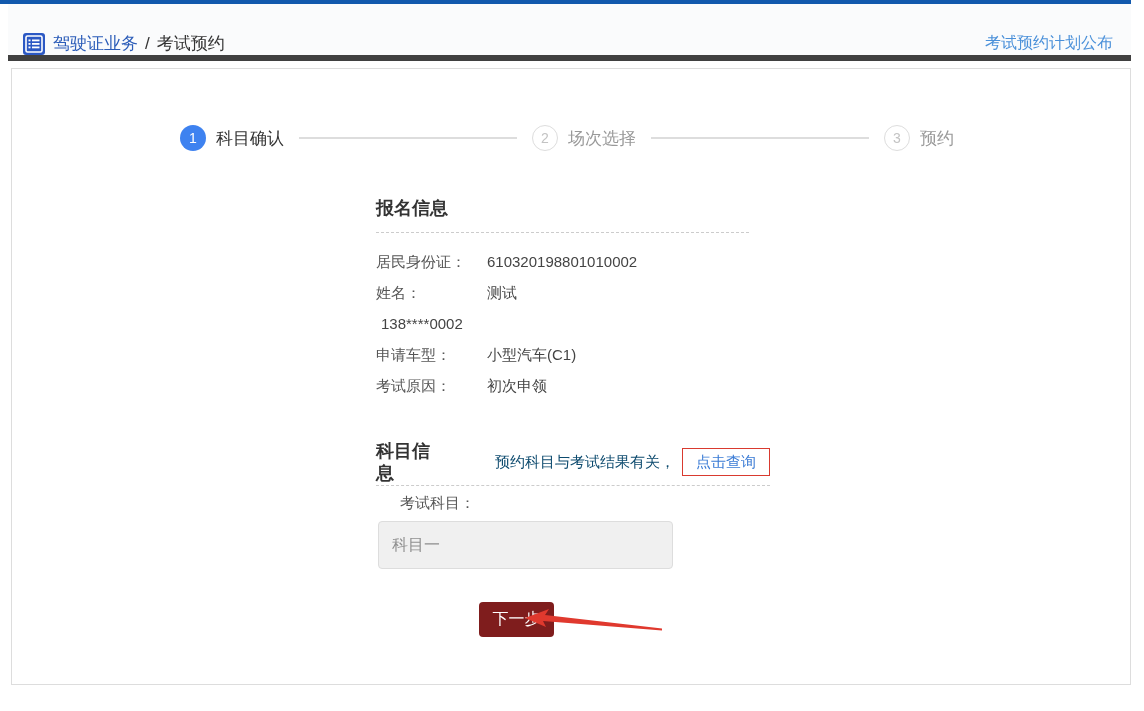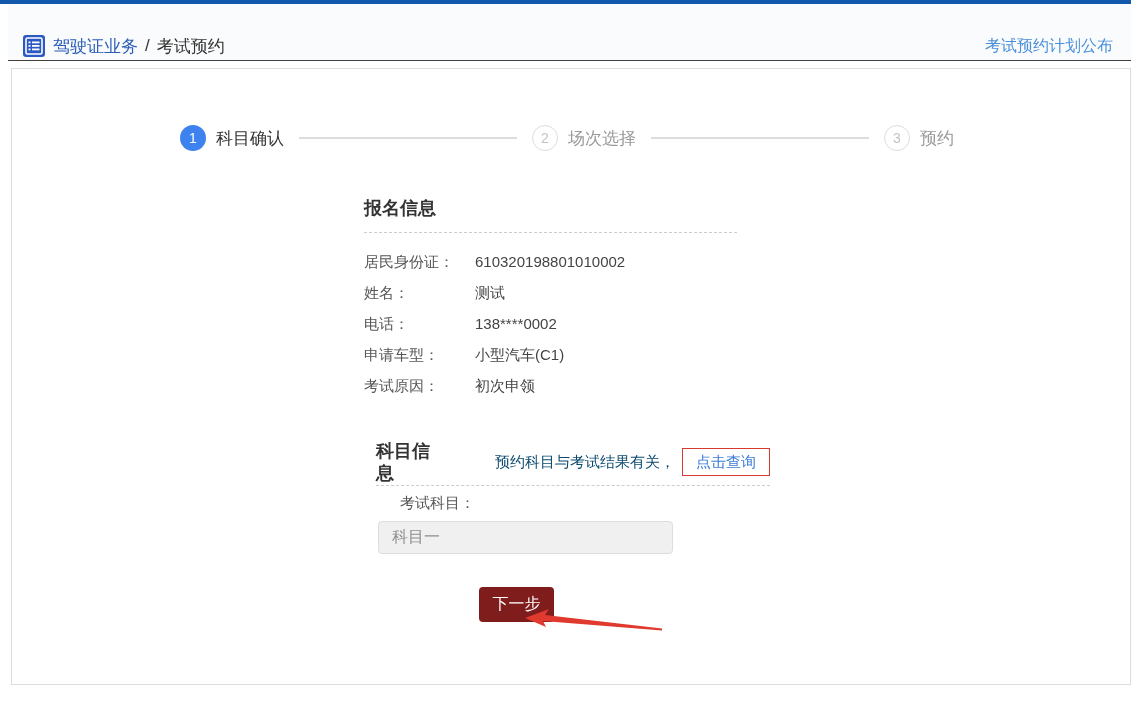--- a/index.html
+++ b/index.html
@@ -2,21 +2,21 @@
 <html><head>
 <meta charset="utf-8">
 <style>
   * { margin:0; padding:0; box-sizing:border-box; }
   html,body { width:1144px; height:711px; background:#fff; overflow:hidden;
               font-family:"Liberation Sans","DejaVu Sans",sans-serif; position:relative; }
 
   .topline { position:absolute; left:0; top:0; width:1131px; height:4px; background:#1259ad; }
 
   .header { position:absolute; left:8px; top:4px; width:1123px; height:57px;
-            background:#fafbfc; border-bottom:1px solid #404040;
+            background:#fafbfc; border-bottom:6px solid #404040;
             display:flex; align-items:center; justify-content:space-between;
             padding:28px 18px 0 15px; }
   .breadcrumb { display:flex; align-items:center; font-size:17px; }
   .bc-icon { margin-right:8px; display:flex; }
   .bc-primary { color:#2b5cb8; cursor:pointer; }
   .bc-sep { color:#333; margin:0 7px; }
   .bc-secondary { color:#333; }
   .header-link { color:#4a90d9; font-size:16px; cursor:pointer; }
 
   .card { position:absolute; left:11px; top:68px; width:1120px; height:617px;
@@ -27,36 +27,36 @@
   .step { display:flex; align-items:center; }
   .step-circle { width:26px; height:26px; border-radius:50%; display:flex;
                  align-items:center; justify-content:center; font-size:14px; margin-right:10px; }
   .step-circle.active { background:#3e82f0; color:#fff; }
   .step-circle.inactive { border:1px solid #ddd; color:#c3c3c3; background:#fff; }
   .step-label { font-size:17px; }
   .step-label.active { color:#333;text-align:center; }
   .step-label.inactive { color:#999; }
   .step-line { flex:1; height:2px; background:#ddd; margin:0 15px; }
 
-  .reg-section { position:absolute; left:352px; top:128px; width:373px; }
+  .reg-section { position:absolute; left:364px; top:128px; width:373px; }
   .section-title { font-size:18px; font-weight:bold; color:#333; line-height:22px; }
   .dashed { border-bottom:1px dashed #ccc; margin-top:13px; }
   .fields { margin-top:13px; }
   .field-row { display:flex; line-height:31px; font-size:15px; }
   .field-label { width:106px; color:#555; }
   .field-value { color:#444; margin-left:5px; }
 
   .subject-section { position:absolute; left:364px; top:378px; width:394px; }
   .subject-head { display:flex; align-items:center; height:30px; }
   .subject-note { color:#0c4a6e; font-size:15px; margin-left:57px; white-space:nowrap; }
   .query-box { margin-left:7px; width:88px; height:28px; display:flex; align-items:center;
                justify-content:center; border:1.5px solid #d93a2f; color:#3a7bd5;
                font-size:15px; cursor:pointer; flex-shrink:0; }
   .exam-label { margin:9px 0 0 24px; font-size:15px; color:#555; line-height:16px; }
-  .exam-input { margin:10px 0 4px 2px; width:295px; height:33px; background:#f0f0f0;
+  .exam-input { margin:10px 0 4px 2px; width:295px; height:48px; background:#f0f0f0;
                 border:1px solid #ddd; border-radius:4px; font-size:16px; color:#8f8f8f;
                 padding:6px 13px; outline:none; }
   .next-btn { display:block; margin:29px 0 0 103px; width:75px; height:35px;
               background:#7f1d1d; color:#fff; border:none; border-radius:4px;
               font-size:16px; cursor:pointer; }
 
   .arrow-annotation { position:absolute; left:484px; top:530px; width:172px; height:44px;
                       z-index:5; pointer-events:none; }
 </style>
 </head>
@@ -110,21 +110,20 @@
     <div class="fields">
       <div class="field-row">
         <span class="field-label">居民身份证：</span>
         <span class="field-value">610320198801010002</span>
       </div>
       <div class="field-row">
         <span class="field-label">姓名：</span>
         <span class="field-value">测试</span>
       </div>
       <div class="field-row">
-        <span class="field-label">电话：</span>
         <span class="field-value">138****0002</span>
       </div>
       <div class="field-row">
         <span class="field-label">申请车型：</span>
         <span class="field-value">小型汽车(C1)</span>
       </div>
       <div class="field-row">
         <span class="field-label">考试原因：</span>
         <span class="field-value">初次申领</span>
       </div>

